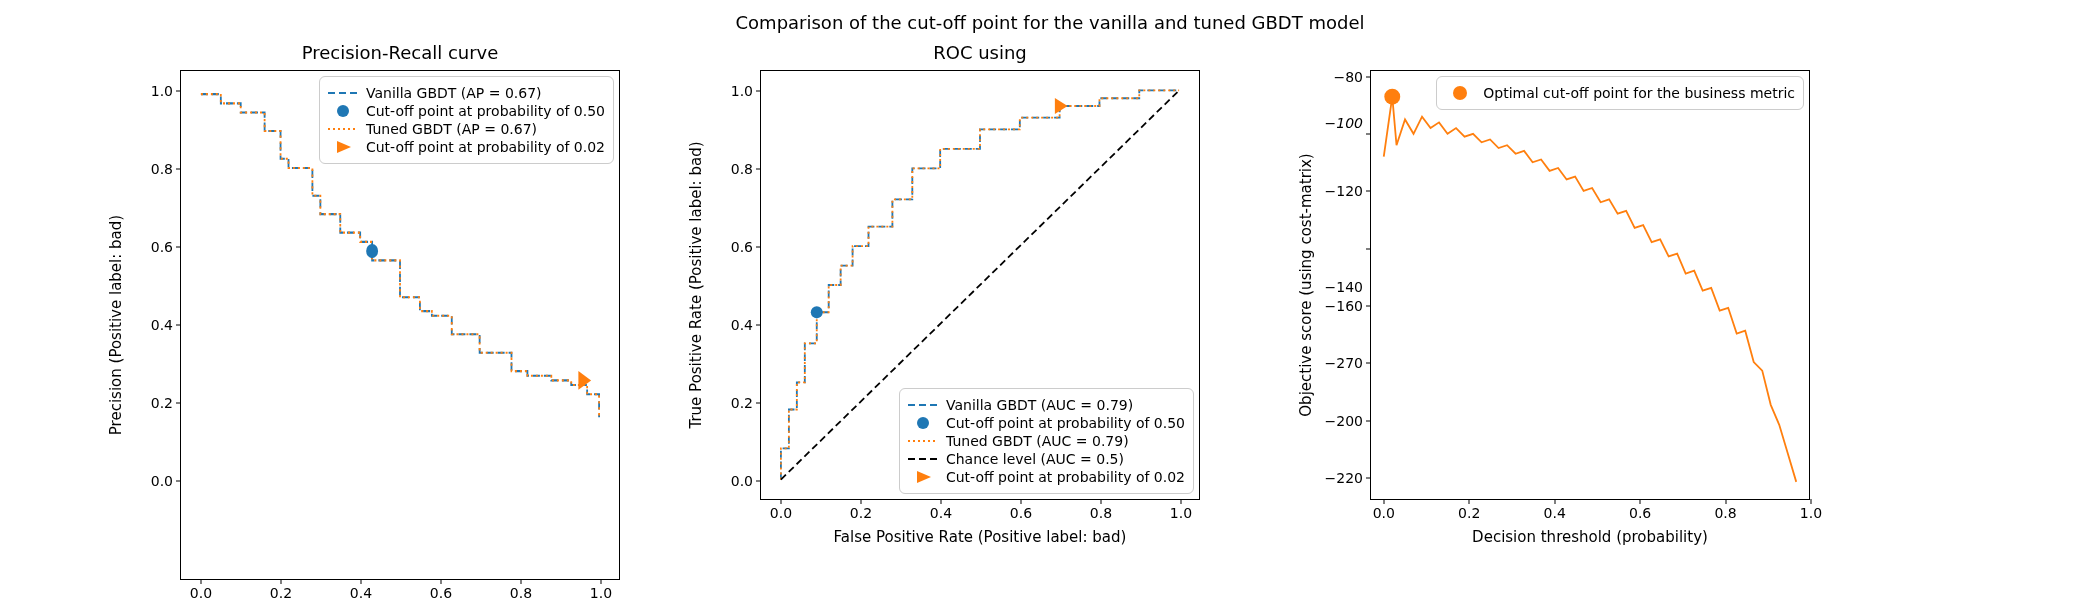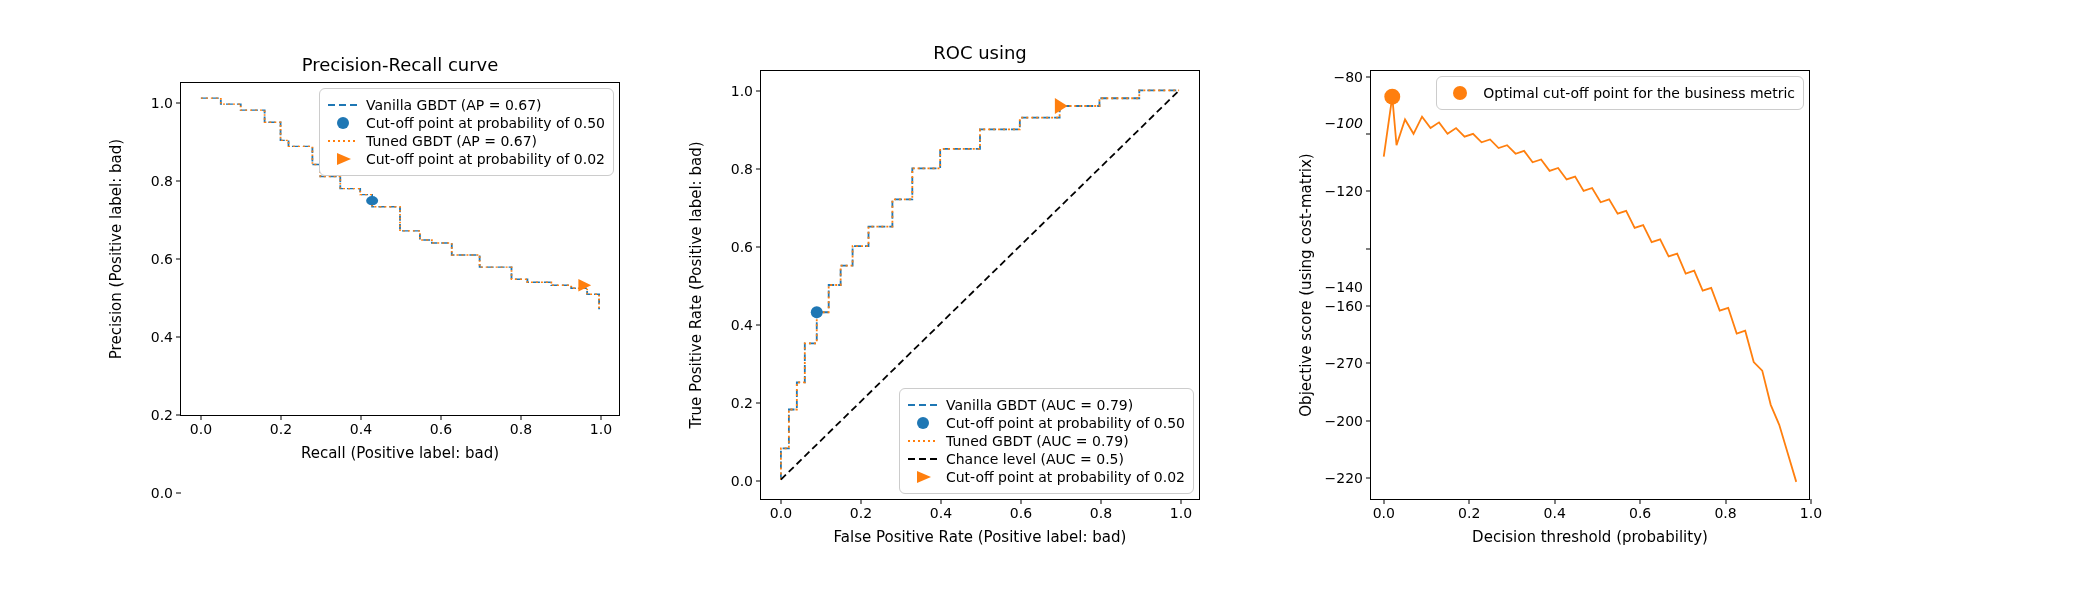--- a/index.html
+++ b/index.html
@@ -97,22 +97,23 @@
     background: #000;
   }
   .x-tick-mark { width: 1px; height: 5px; top: 100%; transform: translateX(-0.5px); }
   .y-tick-mark { height: 1px; width: 5px; right: 100%; transform: translateY(-0.5px); }
   .unicode-minus { font-variant-numeric: lining-nums; }
 </style>
 </head>
 <body>
 
 <div class="figure">
-
-  <div class="subplot" id="sub0" style="left:180px; width:440px; height:334px;margin-top:12px;">
+  <div class="suptitle">Comparison of the cut-off point for the vanilla and tuned GBDT model</div>
+
+  <div class="subplot" id="sub0" style="left:180px; width:440px; height:510px;">
     <div class="subtitle">Precision-Recall curve</div>
     <div class="plot-area">
       <svg class="plot-svg" viewBox="0 0 440 430" preserveAspectRatio="none">
           <path d="M 20.00 19.55 L 40.00 19.55 L 40.00 27.36 L 60.00 27.36 L 60.00 35.18 L 84.00 35.18 L 84.00 50.82 L 100.00 50.82 L 100.00 74.27 L 108.00 74.27 L 108.00 82.09 L 132.00 82.09 L 132.00 105.55 L 140.00 105.55 L 140.00 121.18 L 160.00 121.18 L 160.00 136.82 L 180.00 136.82 L 180.00 144.64 L 192.00 144.64 L 192.00 160.27 L 220.00 160.27 L 220.00 191.55 L 240.00 191.55 L 240.00 203.27 L 252.00 203.27 L 252.00 207.18 L 272.00 207.18 L 272.00 222.82 L 300.00 222.82 L 300.00 238.45 L 332.00 238.45 L 332.00 254.09 L 348.00 254.09 L 348.00 258.00 L 372.00 258.00 L 372.00 261.91 L 392.00 261.91 L 392.00 265.82 L 408.00 265.82 L 408.00 273.64 L 420.00 273.64 L 420.00 293.18" fill="none" stroke-width="1.8" stroke="#1f77b4" stroke-dasharray="7 4"></path>
           <path d="M 20.00 19.55 L 40.00 19.55 L 40.00 27.36 L 60.00 27.36 L 60.00 35.18 L 84.00 35.18 L 84.00 50.82 L 100.00 50.82 L 100.00 74.27 L 108.00 74.27 L 108.00 82.09 L 132.00 82.09 L 132.00 105.55 L 140.00 105.55 L 140.00 121.18 L 160.00 121.18 L 160.00 136.82 L 180.00 136.82 L 180.00 144.64 L 192.00 144.64 L 192.00 160.27 L 220.00 160.27 L 220.00 191.55 L 240.00 191.55 L 240.00 203.27 L 252.00 203.27 L 252.00 207.18 L 272.00 207.18 L 272.00 222.82 L 300.00 222.82 L 300.00 238.45 L 332.00 238.45 L 332.00 254.09 L 348.00 254.09 L 348.00 258.00 L 372.00 258.00 L 372.00 261.91 L 392.00 261.91 L 392.00 265.82 L 408.00 265.82 L 408.00 273.64 L 420.00 273.64 L 420.00 293.18" fill="none" stroke-width="1.8" stroke="#ff7f0e" stroke-dasharray="2 3"></path>
           <circle cx="191.99999999999997" cy="152.45454545454544" r="6" fill="#1f77b4"></circle>
           <path d="M 399.19999999999993 253.90909090909093 L 411.99999999999994 261.90909090909093 L 399.19999999999993 269.90909090909093 Z" fill="#ff7f0e"></path>
         </svg>
     <div class="tick-mark x-tick-mark" style="left: 20px;"></div>
         <div class="tick-label x-tick" style="left: 20px;">0.0</div>

